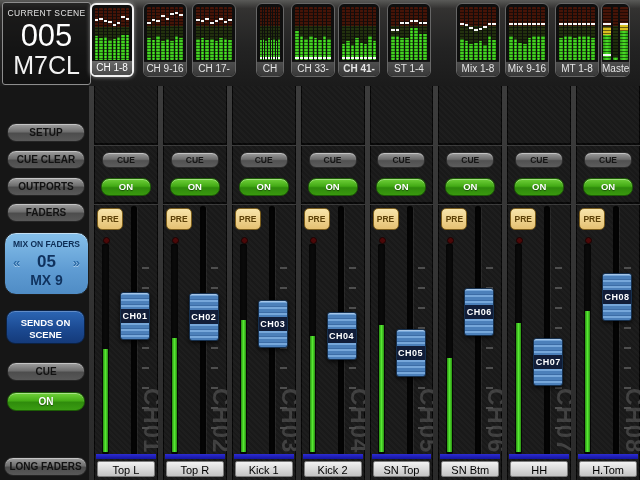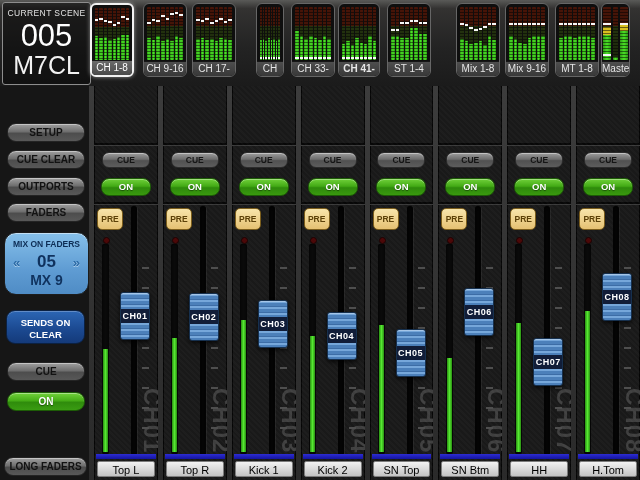--- a/index.html
+++ b/index.html
@@ -514,21 +514,21 @@
     <div class="mof">
       <div class="mof-title">MIX ON FADERS</div>
       <div class="mof-arrow l">«</div>
       <div class="mof-val">05</div>
       <div class="mof-arrow r">»</div>
       <div class="mof-bus">MX 9</div>
     </div>
 
     <div class="sof">
       <div>SENDS ON</div>
-      <div>CLEAR</div>
+      <div>SCENE</div>
     </div>
 
     <div class="sbtn" style="top:276px">CUE</div>
     <div class="sbtn green" style="top:306px">ON</div>
     <div class="sbtn" style="top:371px;left:4px;width:81px;font-size:10px">LONG FADERS</div>
   </div>
 
   <div class="strips">
       <div class="strip">
         <div class="hdiv" style="top: 57px;"></div>

